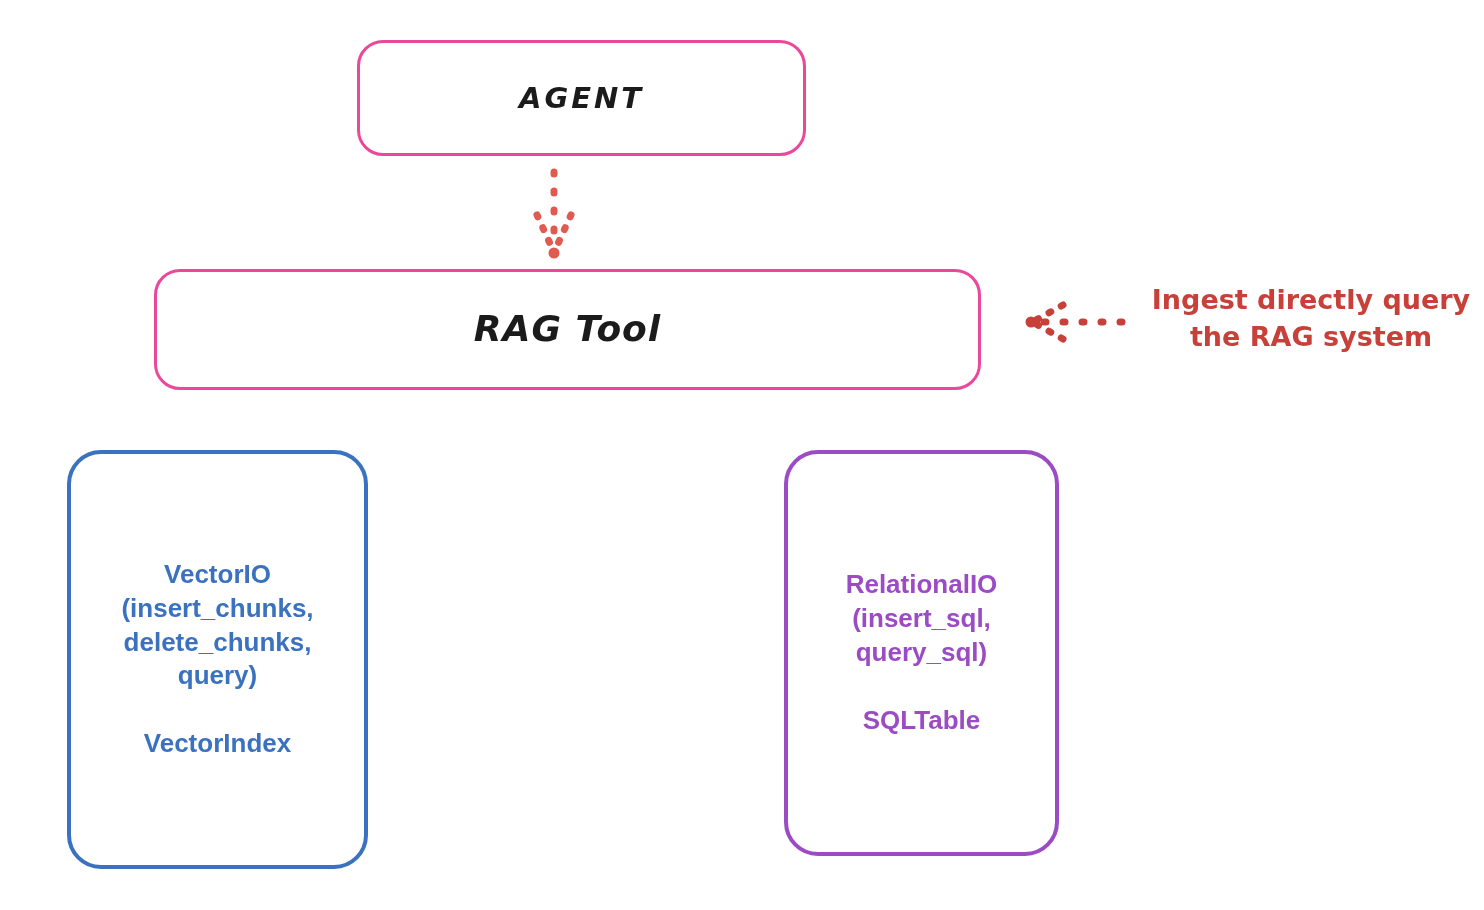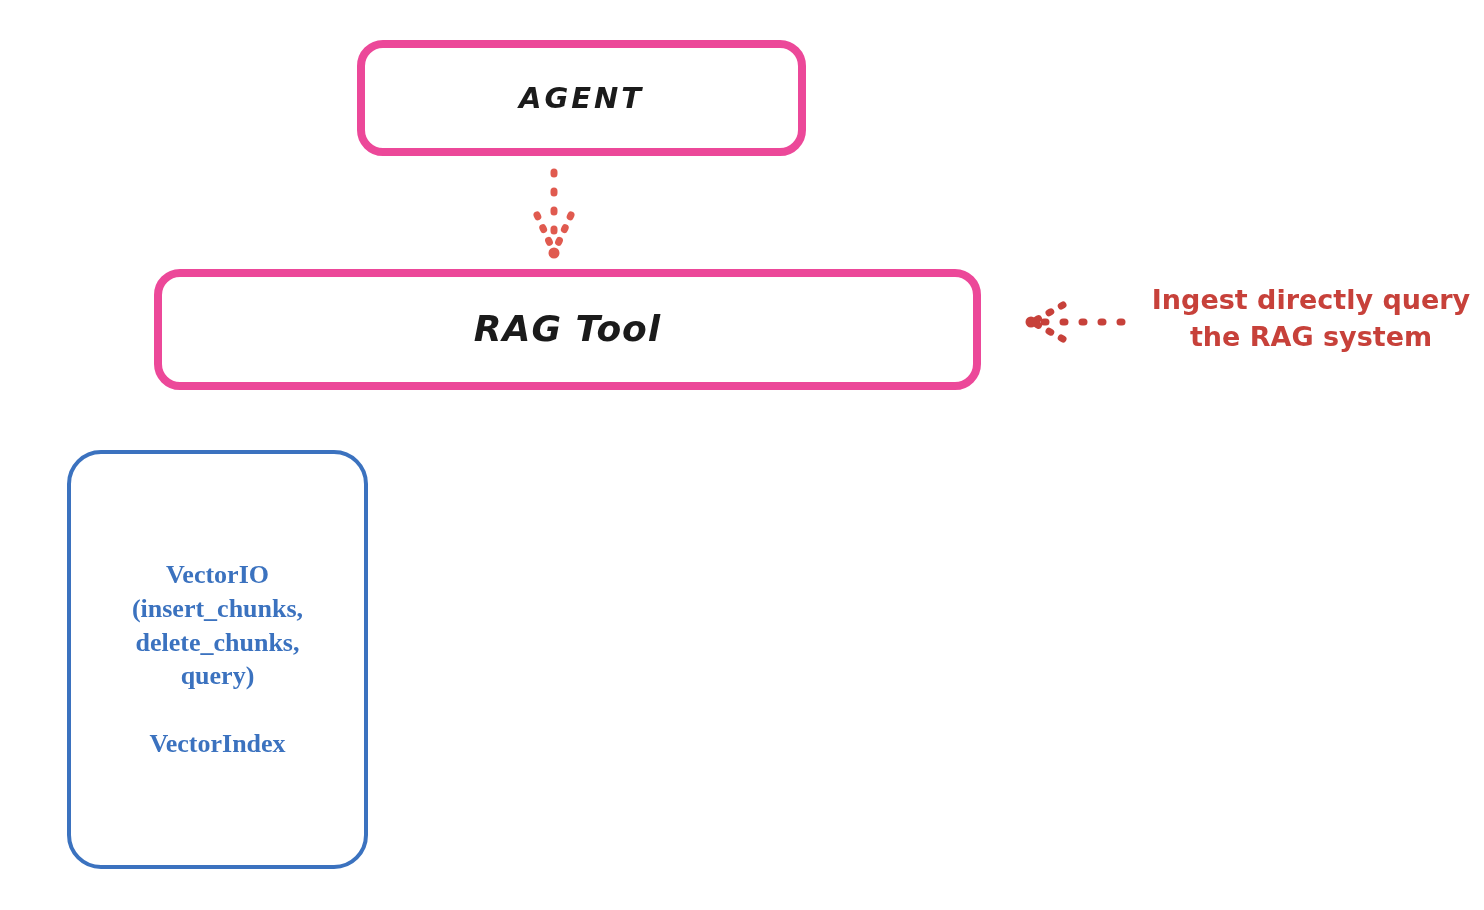--- a/index.html
+++ b/index.html
@@ -33,21 +33,21 @@
     text-align: center;
   }
   .node .node-label {
     display: block;
     white-space: pre-line;
     line-height: 1.34;
   }
 
   
   .node-dark {
-    border: 8px solid #ec4899;
+    border: 3px solid #ec4899;
     border-radius: 26px;
   }
   .node-dark .node-label {
     color: #1b1b1b;
     font-family: "DejaVu Sans", sans-serif;
     font-style: italic;
     font-weight: 700;
     letter-spacing: 1.5px;
   }
 
@@ -59,21 +59,21 @@
 
   
   .node-api {
     border-width: 4px;
     border-style: solid;
     border-radius: 34px;
     flex-direction: column;
     padding: 10px 8px;
   }
   .node-api .node-label {
-    font-family: Liberation Serif, serif;
+    font-family: Liberation Sans, sans-serif;
     font-weight: 700;
     font-size: 26px;
     line-height: 1.30;
   }
   .node-api .node-label.secondary {
     margin-top: 34px;
   }
 
   #vector-io-box {
     left: 67px; top: 450px; width: 301px; height: 419px;
@@ -131,20 +131,26 @@
 
   <div class="node node-api" id="vector-io-box">
     <span class="node-label primary">VectorIO
 (insert_chunks,
 delete_chunks,
 query)</span>
     <span class="node-label secondary">VectorIndex</span>
   </div>
 
 
+  <div class="node node-api" id="relational-io-box">
+    <span class="node-label primary">RelationalIO
+(insert_sql,
+query_sql)</span>
+    <span class="node-label secondary">SQLTable</span>
+  </div>
 
   <div id="ingest-annotation">Ingest directly query
 the RAG system</div>
 
   <svg id="connectors" viewBox="0 0 1484 910">
 
     <g>
       <line x1="554" y1="172" x2="554" y2="240" stroke="#e05a4f" stroke-width="7" stroke-linecap="round" stroke-dasharray="2 17"></line>
 
       <line x1="537" y1="215" x2="552" y2="248" stroke="#e05a4f" stroke-width="7" stroke-linecap="round" stroke-dasharray="2 12"></line>

